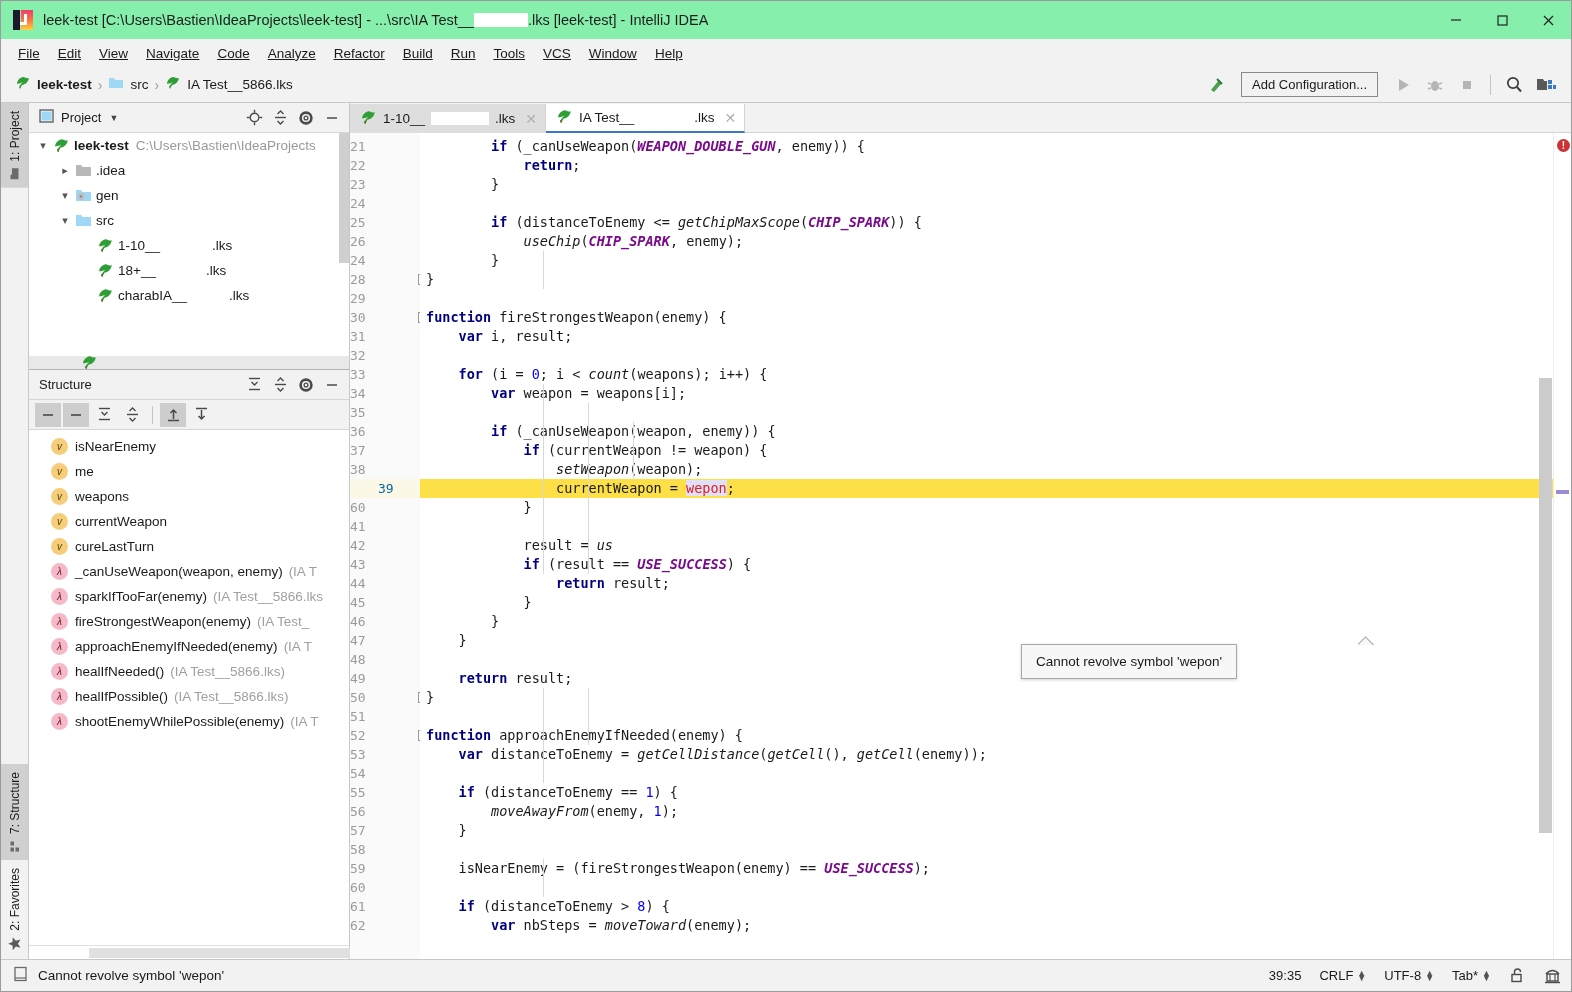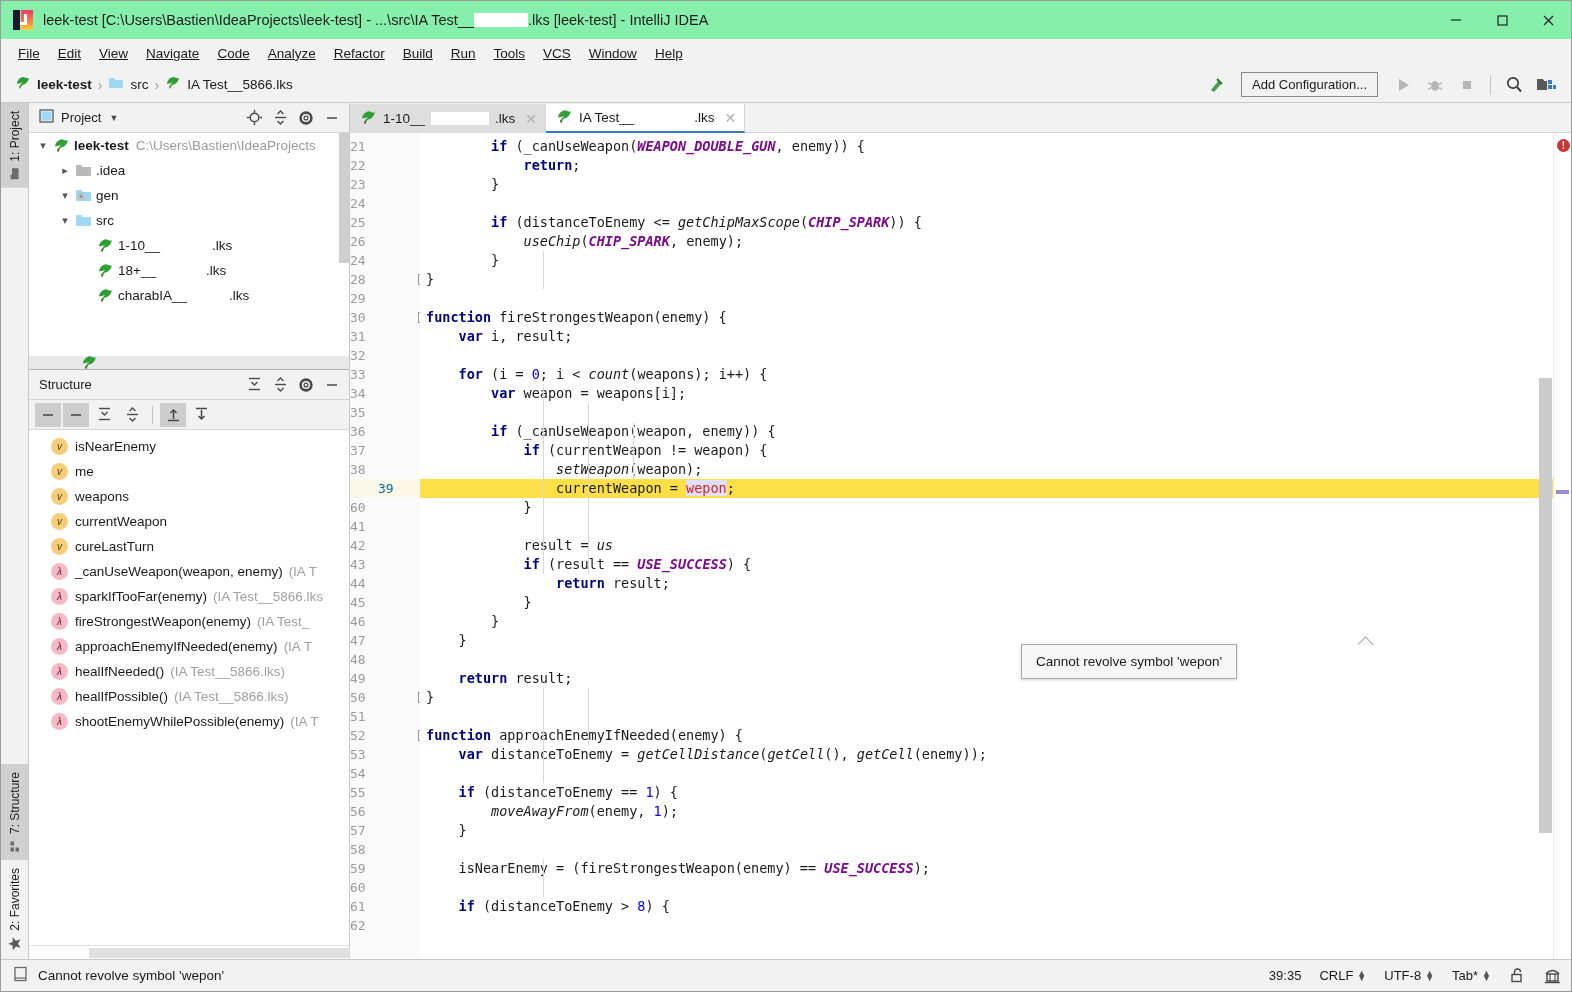--- a/index.html
+++ b/index.html
@@ -669,20 +669,21 @@
             <div class="cline"><span class="kw">function</span><span> approachEnemyIfNeeded(enemy) {</span></div>
             <div class="cline"><span>    </span><span class="kw">var</span><span> distanceToEnemy = </span><span class="fnc">getCellDistance</span><span>(</span><span class="fnc">getCell</span><span>(), </span><span class="fnc">getCell</span><span>(enemy));</span></div>
             <div class="cline"><span></span></div>
             <div class="cline"><span>    </span><span class="kw">if</span><span> (distanceToEnemy == </span><span class="num">1</span><span>) {</span></div>
             <div class="cline"><span>        </span><span class="fnc">moveAwayFrom</span><span>(enemy, </span><span class="num">1</span><span>);</span></div>
             <div class="cline"><span>    }</span></div>
             <div class="cline"><span></span></div>
             <div class="cline"><span>    isNearEnemy = (fireStrongestWeapon(enemy) == </span><span class="cst">USE_SUCCESS</span><span>);</span></div>
             <div class="cline"><span></span></div>
             <div class="cline"><span>    </span><span class="kw">if</span><span> (distanceToEnemy &gt; </span><span class="num">8</span><span>) {</span></div>
+            <div class="cline"><span>        </span><span class="kw">var</span><span> nbSteps = </span><span class="fnc">moveToward</span><span>(enemy);</span></div>
             <div class="tooltip">
             <div class="tip-arrow"></div>
             <span>Cannot revolve symbol 'wepon'</span>
           </div>
             <div class="iguide" style="left: 123px; top: 118px; height: 38px;"></div>
             <div class="iguide" style="left: 123px; top: 251px; height: 190px;"></div>
             <div class="iguide" style="left: 168px; top: 270px; height: 171px;"></div>
             <div class="iguide" style="left: 213px; top: 289px; height: 57px;"></div>
             <div class="iguide" style="left: 123px; top: 555px; height: 95px;"></div>
             <div class="iguide" style="left: 168px; top: 555px; height: 57px;"></div>

